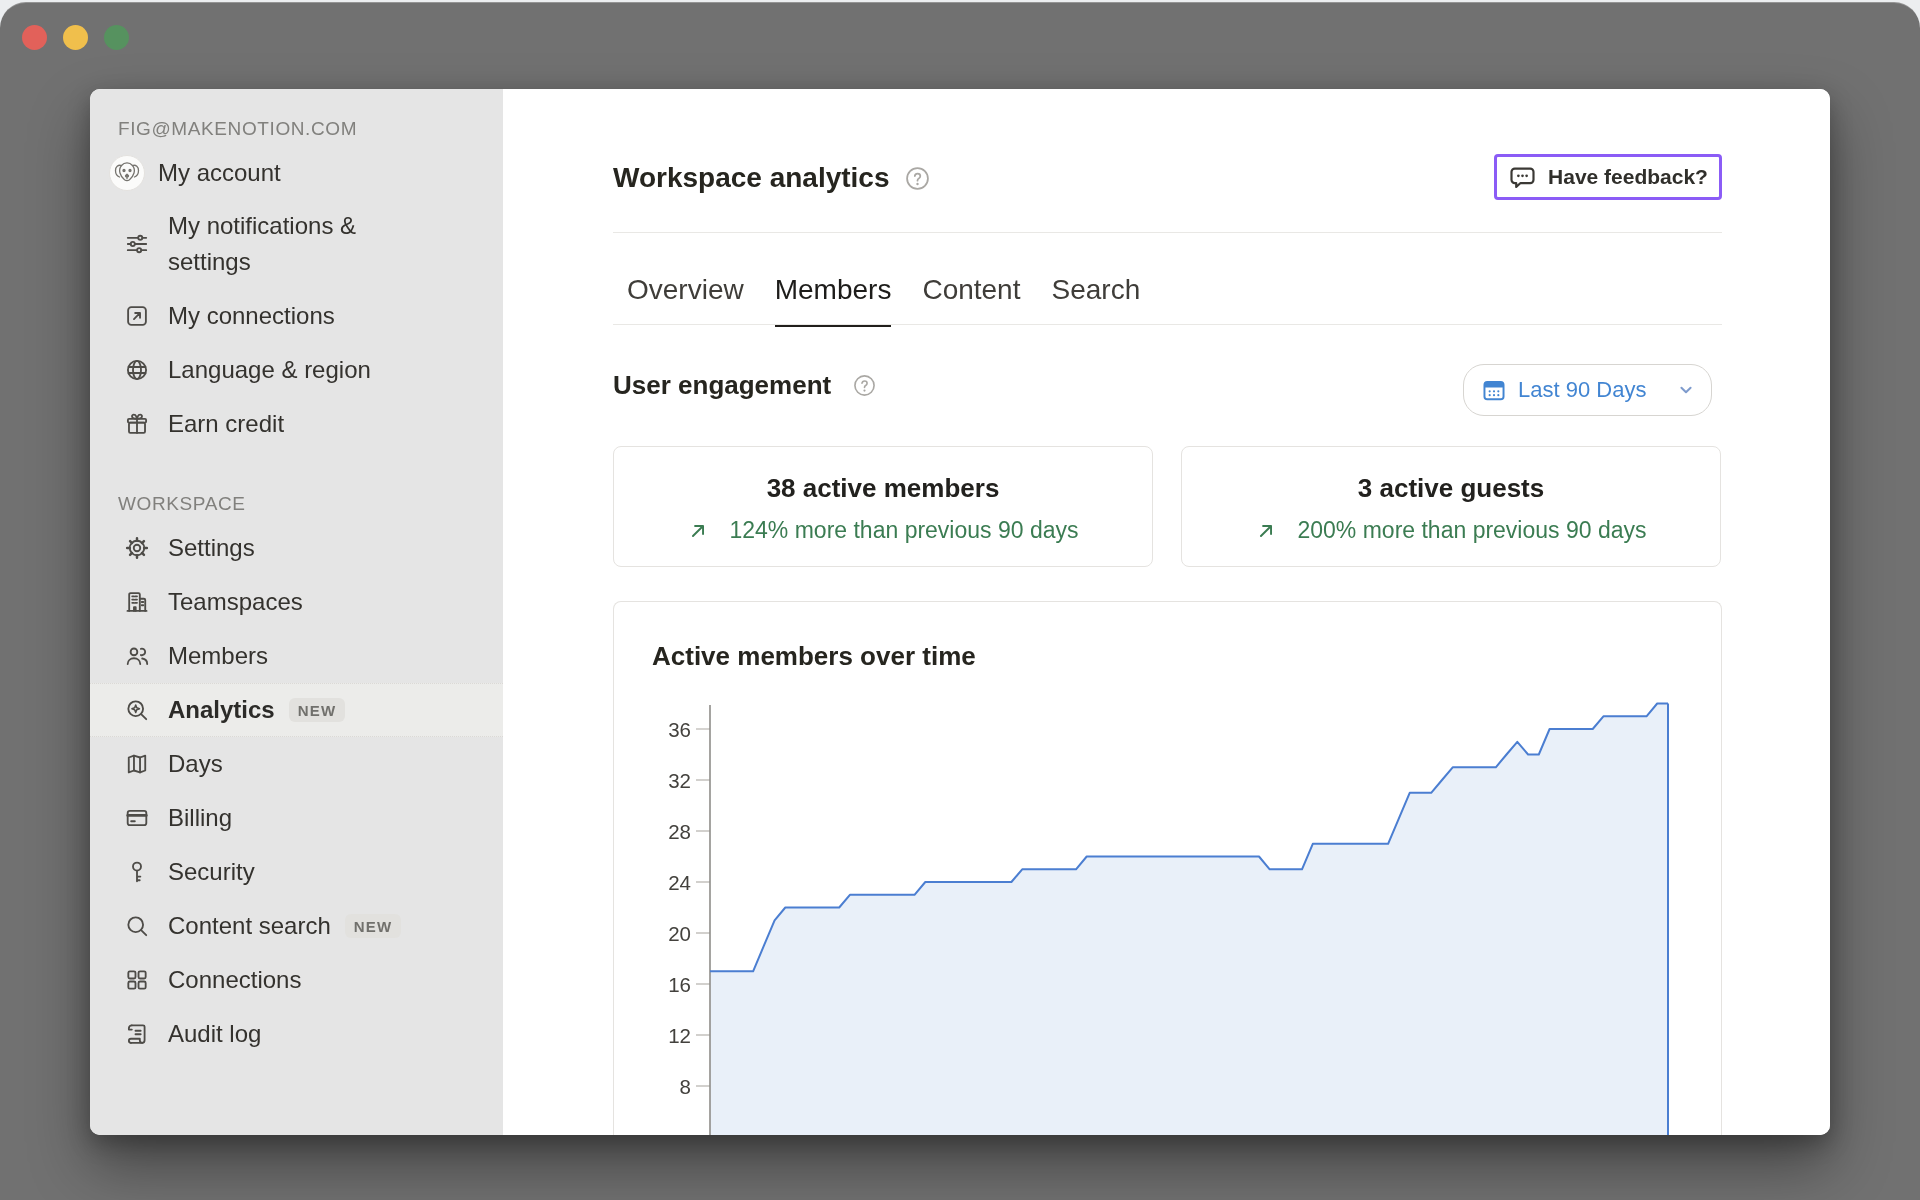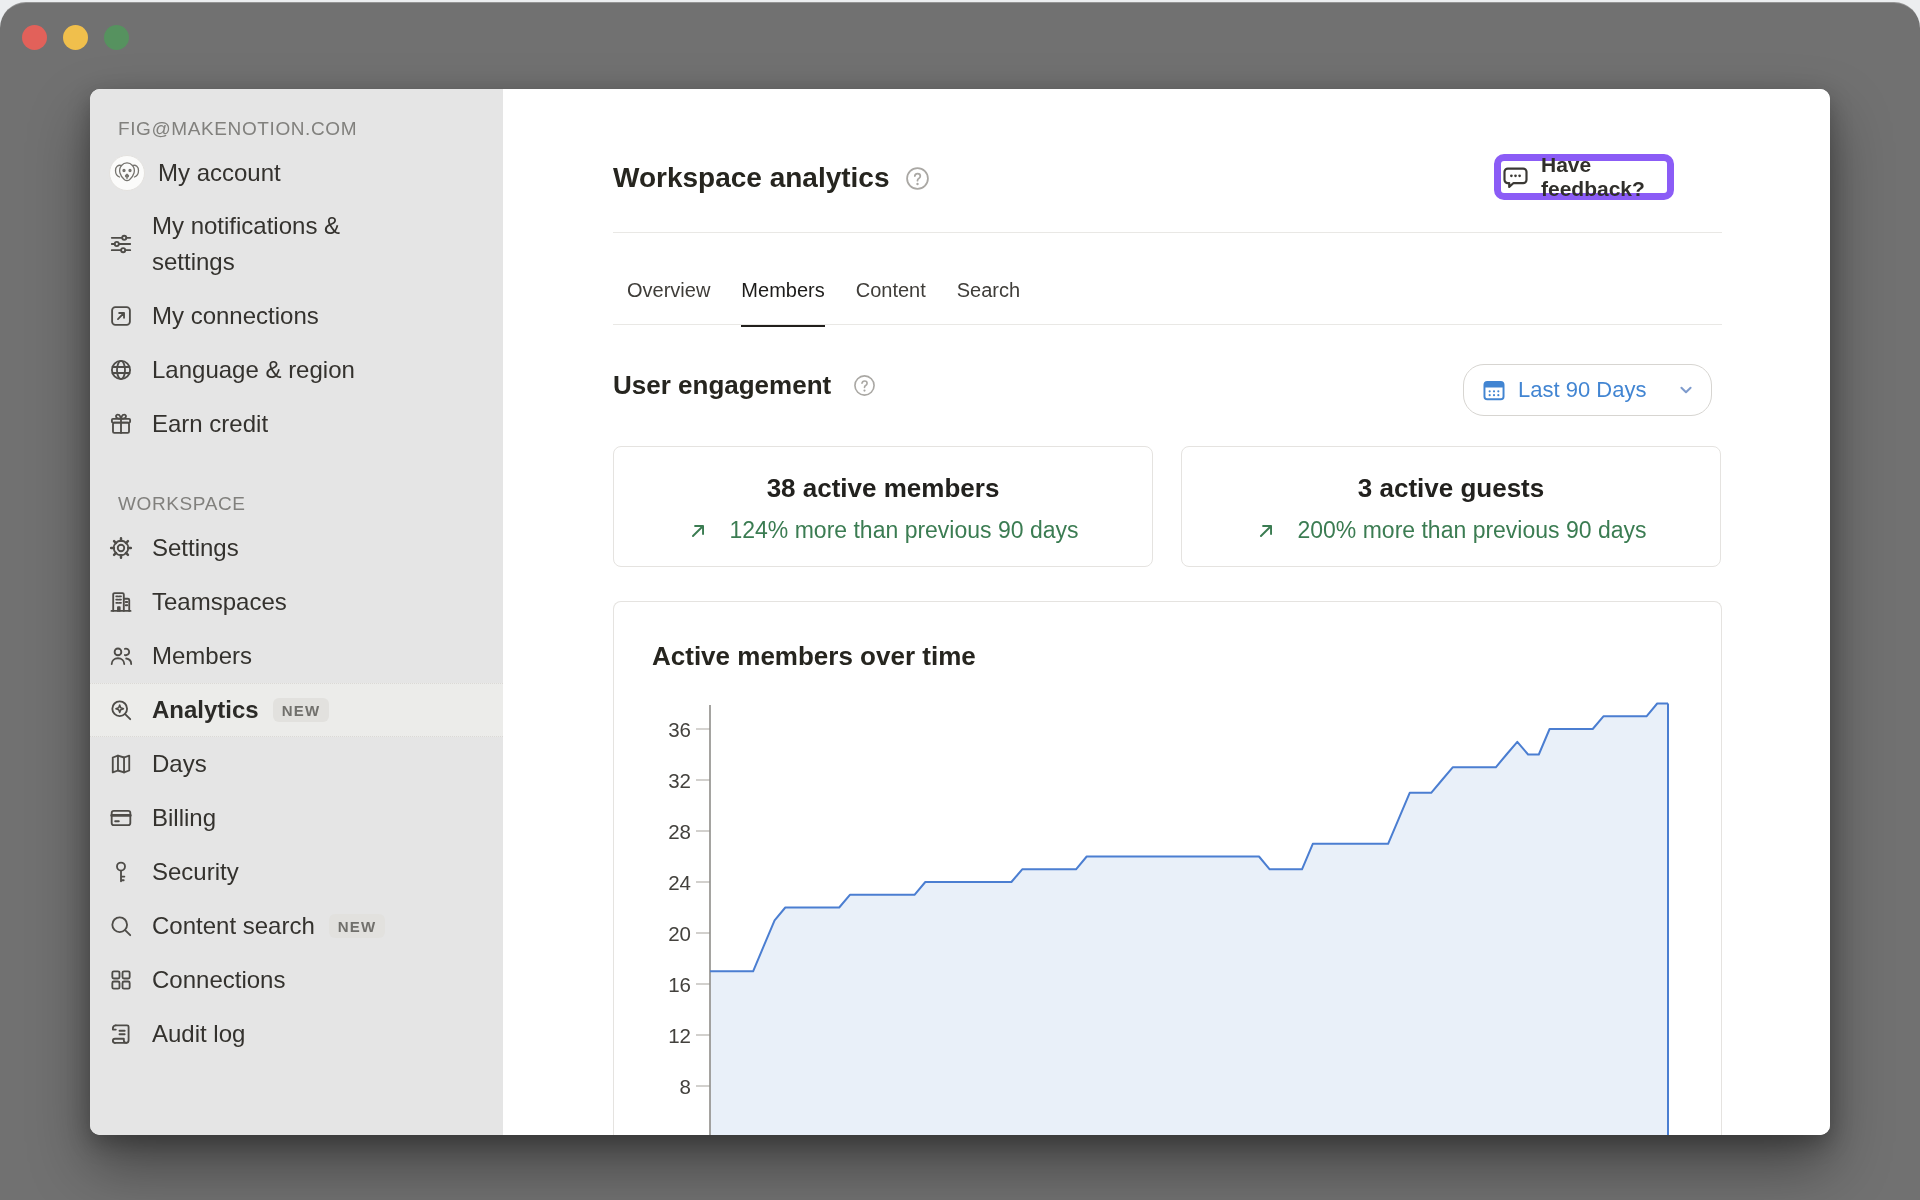--- a/index.html
+++ b/index.html
@@ -6,45 +6,45 @@
   body{width:1920px;height:1200px;overflow:hidden;background:#eceef0;font-family:"Liberation Sans",sans-serif;-webkit-font-smoothing:antialiased}
   .screen{position:absolute;left:0;top:2px;width:1920px;height:1198px;background:#717171;border-radius:26px 26px 0 0;border-top:1px solid rgba(255,255,255,.25)}
   .traffic{position:absolute;top:22px;left:22px;display:flex;gap:16px}
   .light{width:25px;height:25px;border-radius:50%}
   .window{position:absolute;left:90px;top:86px;width:1740px;height:1046px;background:#fff;border-radius:10px;display:flex;overflow:hidden;box-shadow:0 30px 60px rgba(0,0,0,.40),0 8px 22px rgba(0,0,0,.25)}
   
   .sidebar{width:413px;flex:none;background:#e5e5e5;box-sizing:border-box;padding-top:29px;position:relative}
   .side-label{height:22px;line-height:22px;margin:0 0 9px 28px;}
   .side-label.ws{margin-bottom:6px}
   .side-label{font-size:19px;font-weight:500;letter-spacing:.6px;color:#81807d}
-  .srow{display:flex;align-items:center;height:54px;padding-left:18px;font-size:24px;color:#34322e;cursor:default}
+  .srow{display:flex;align-items:center;height:54px;padding-left:34px;font-size:24px;color:#34322e;cursor:default}
   .srow .sicon{width:26px;height:26px;margin-right:18px;flex:none;display:flex;align-items:center;justify-content:center}
   .srow .sicon svg{width:26px;height:26px}
   .srow.account{height:48px;padding-left:19px}
   .avatar{width:36px;height:36px;margin-right:13px;flex:none}
   .srow.notif{height:72px;margin-top:11px}
   .srow.notif .slabel{max-width:232px;line-height:36px}
   .srow.after-notif{margin-top:9px}
   .sgap{height:42px}
   .srow.selected{background:#ececea;border-top:1px dotted #dbd9d6;border-bottom:1px dotted #dbd9d6;box-sizing:border-box}
   .srow.selected .slabel{font-weight:700;color:#2c2b28}
   .badge{margin-left:14px;background:#e2e1de;color:#71706c;font-size:15px;font-weight:600;letter-spacing:1.2px;padding:3px 9px 2px;border-radius:6px;line-height:19px}
   
   .main{flex:1;position:relative;background:#fff}
   .page-title-row{position:absolute;left:110px;top:72px;display:flex;align-items:center}
   .page-title{font-size:28px;font-weight:700;color:#26251f;line-height:34px}
   .help{width:25px;height:25px;margin-left:15px}
-  .feedback-btn{position:absolute;left:991px;top:65px;width:180px;height:46px;box-sizing:border-box;border:7px solid #8b5cf6;border-radius:10px;background:#fff;display:flex;align-items:center;justify-content:center;cursor:pointer}
+  .feedback-btn{position:absolute;left:991px;top:65px;width:228px;height:46px;box-sizing:border-box;border:3px solid #8b5cf6;border-radius:4px;background:#fff;display:flex;align-items:center;justify-content:center;cursor:pointer}
   .feedback-btn svg{width:29px;height:29px;margin-right:11px}
   .feedback-btn .fb-label{font-size:21px;font-weight:600;color:#302f2b}
   .divider{position:absolute;left:110px;width:1109px;height:1px;background:#e9e8e5}
   .div1{top:143px}
   .div2{top:235px}
   .tabs{position:absolute;left:124px;top:180px;display:flex;gap:31px}
-  .tab{font-size:20px;color:#3f3d39;padding:6px 0 19px;line-height:30px;cursor:pointer;position:relative}
+  .tab{font-size:28px;color:#3f3d39;padding:6px 0 19px;line-height:30px;cursor:pointer;position:relative}
   .tab.active{color:#1d1c1a;font-weight:500}
   .tab.active:after{content:"";position:absolute;left:0;right:0;bottom:-3px;height:3px;background:#211f1c}
   .section-row{position:absolute;left:110px;top:280px;display:flex;align-items:center}
   .section-title{font-size:26px;font-weight:700;color:#26251f;line-height:32px}
   .help.small{width:23px;height:23px;margin-left:22px}
   .range-pill{position:absolute;left:960px;top:275px;width:249px;height:52px;box-sizing:border-box;border:1px solid #d7d5d1;border-radius:21px;background:#fff;display:flex;align-items:center;padding:0 14px 0 17px;cursor:pointer}
   .range-pill svg.cal{width:26px;height:26px;margin-right:11px}
   .range-pill .range-label{font-size:22px;font-weight:500;color:#4285d2;flex:1}
   .range-pill svg.chev{width:22px;height:22px}
   .stat-card{position:absolute;top:357px;width:540px;height:121px;box-sizing:border-box;border:1px solid #e5e3e0;border-radius:8px;background:#fff;text-align:center}

